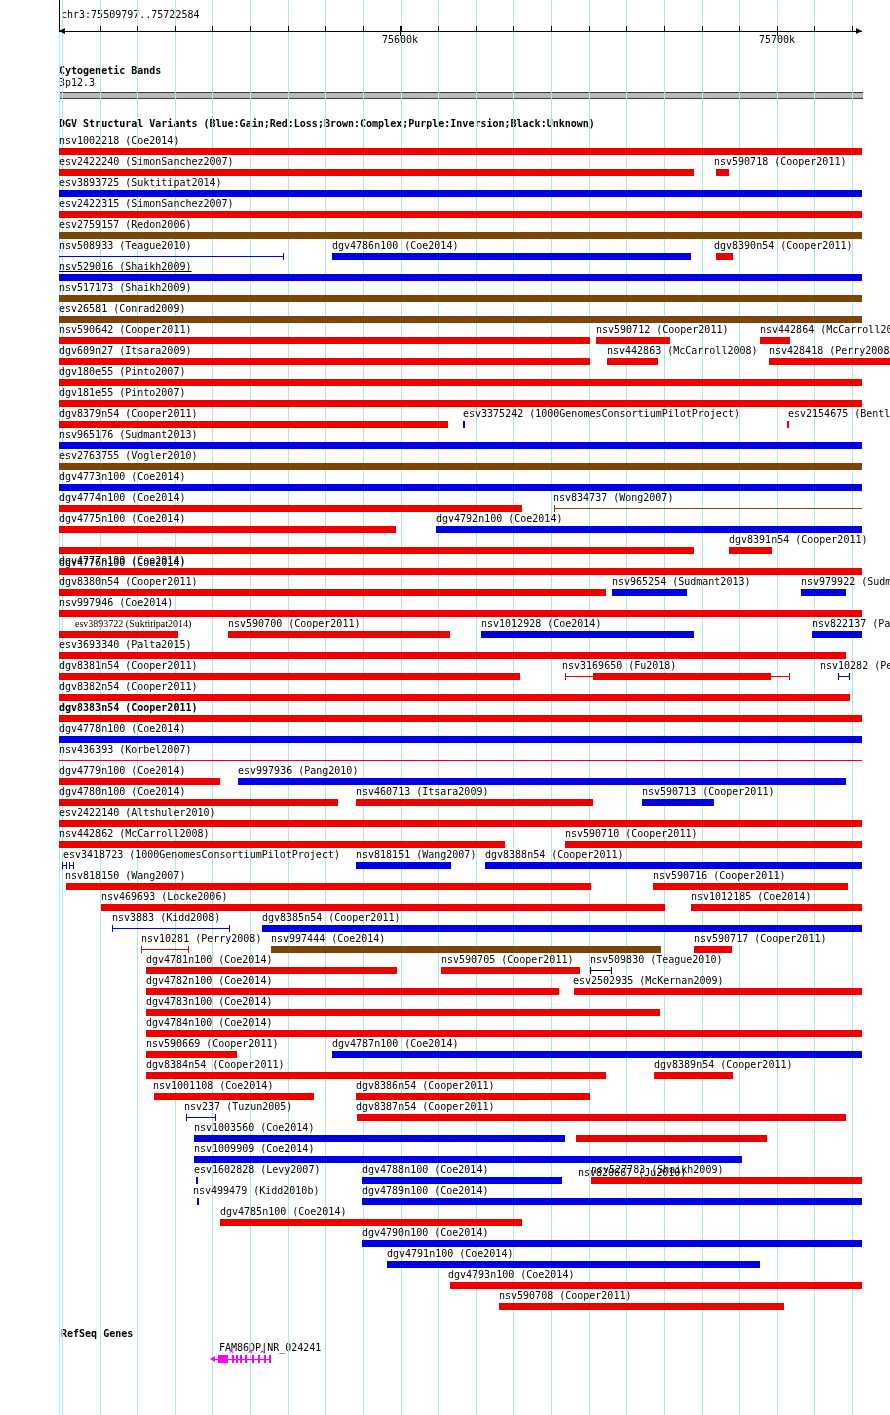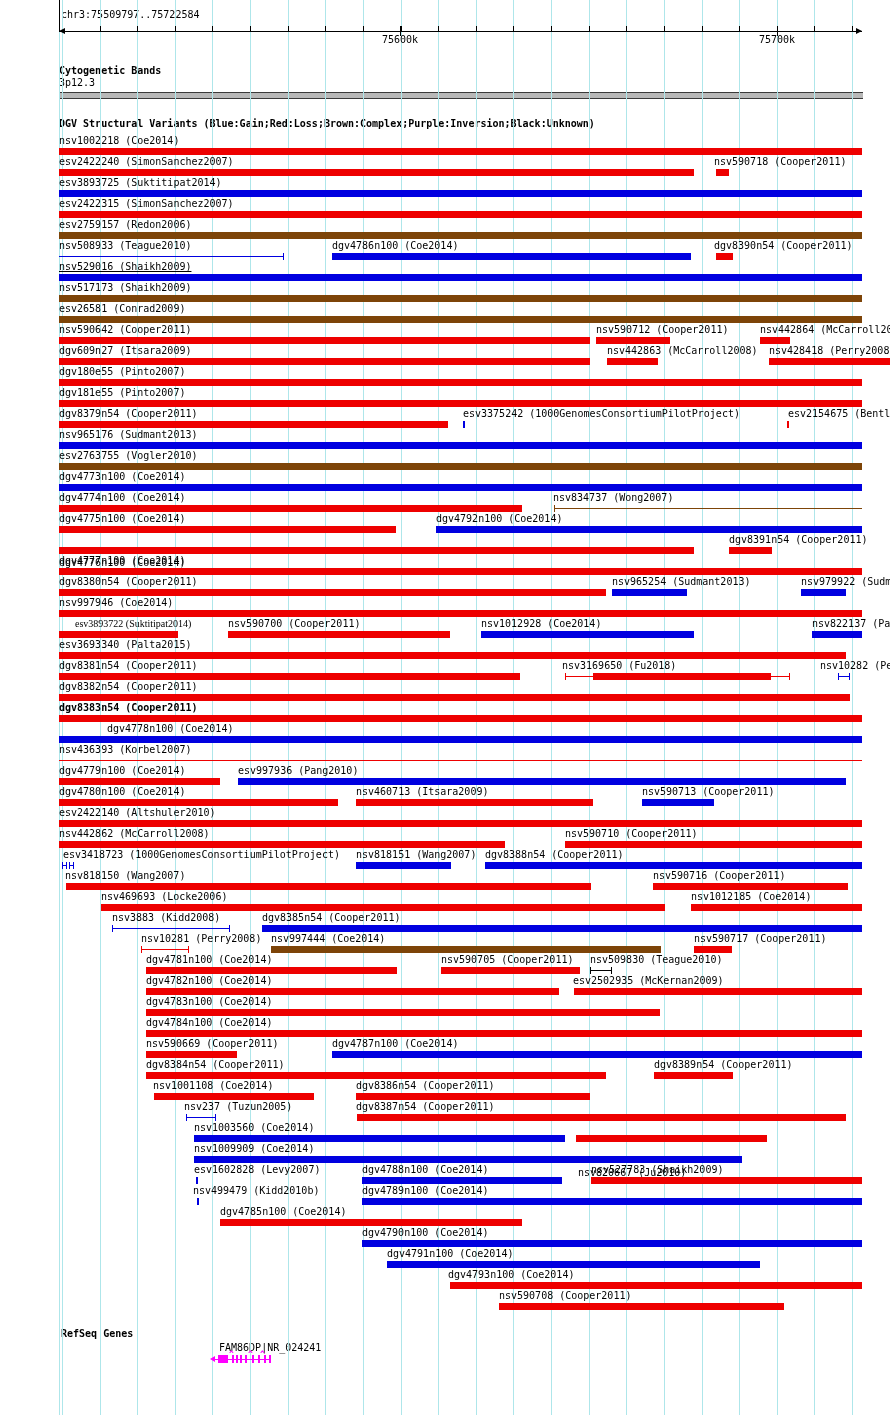--- a/index.html
+++ b/index.html
@@ -174,21 +174,21 @@
     <div class="abs" style="left: 771px; top: 676px; width: 19px; height: 1px; background: rgb(238, 0, 0);"></div>
     <div class="abs" style="left: 789px; top: 673px; width: 1px; height: 7px; background: rgb(238, 0, 0);"></div>
     <div class="lbl abs" style="left: 820px; top: 661px; position: absolute;">nsv10282 (Pe</div>
     <div class="abs" style="left: 838px; top: 676px; width: 12px; height: 1px; background: rgb(0, 0, 224);"></div>
     <div class="abs" style="left: 838px; top: 673px; width: 1px; height: 7px; background: rgb(0, 0, 224);"></div>
     <div class="abs" style="left: 849px; top: 673px; width: 1px; height: 7px; background: rgb(0, 0, 224);"></div>
     <div class="lbl abs" style="left: 59px; top: 682px; position: absolute;">dgv8382n54 (Cooper2011)</div>
     <div class="abs" style="left: 59px; top: 694px; width: 791px; height: 7px; background: rgb(238, 0, 0);"></div>
     <div class="lbl abs" style="left: 59px; top: 703px; position: absolute; font-weight: bold;">dgv8383n54 (Cooper2011)</div>
     <div class="abs" style="left: 59px; top: 715px; width: 803px; height: 7px; background: rgb(238, 0, 0);"></div>
-    <div class="lbl abs" style="left: 59px; top: 724px; position: absolute; padding-left: 48px;">dgv4778n100 (Coe2014)</div>
+    <div class="lbl abs" style="left: 59px; top: 724px; position: absolute;">dgv4778n100 (Coe2014)</div>
     <div class="abs" style="left: 59px; top: 736px; width: 803px; height: 7px; background: rgb(0, 0, 224);"></div>
     <div class="lbl abs" style="left: 59px; top: 745px; position: absolute;">nsv436393 (Korbel2007)</div>
     <div class="abs" style="left: 59px; top: 760px; width: 803px; height: 1px; background: rgb(238, 0, 0);"></div>
     <div class="lbl abs" style="left: 59px; top: 766px; position: absolute;">dgv4779n100 (Coe2014)</div>
     <div class="abs" style="left: 59px; top: 778px; width: 161px; height: 7px; background: rgb(238, 0, 0);"></div>
     <div class="lbl abs" style="left: 238px; top: 766px; position: absolute;">esv997936 (Pang2010)</div>
     <div class="abs" style="left: 238px; top: 778px; width: 608px; height: 7px; background: rgb(0, 0, 224);"></div>
     <div class="lbl abs" style="left: 59px; top: 787px; position: absolute;">dgv4780n100 (Coe2014)</div>
     <div class="abs" style="left: 59px; top: 799px; width: 279px; height: 7px; background: rgb(238, 0, 0);"></div>
     <div class="lbl abs" style="left: 356px; top: 787px; position: absolute;">nsv460713 (Itsara2009)</div>

